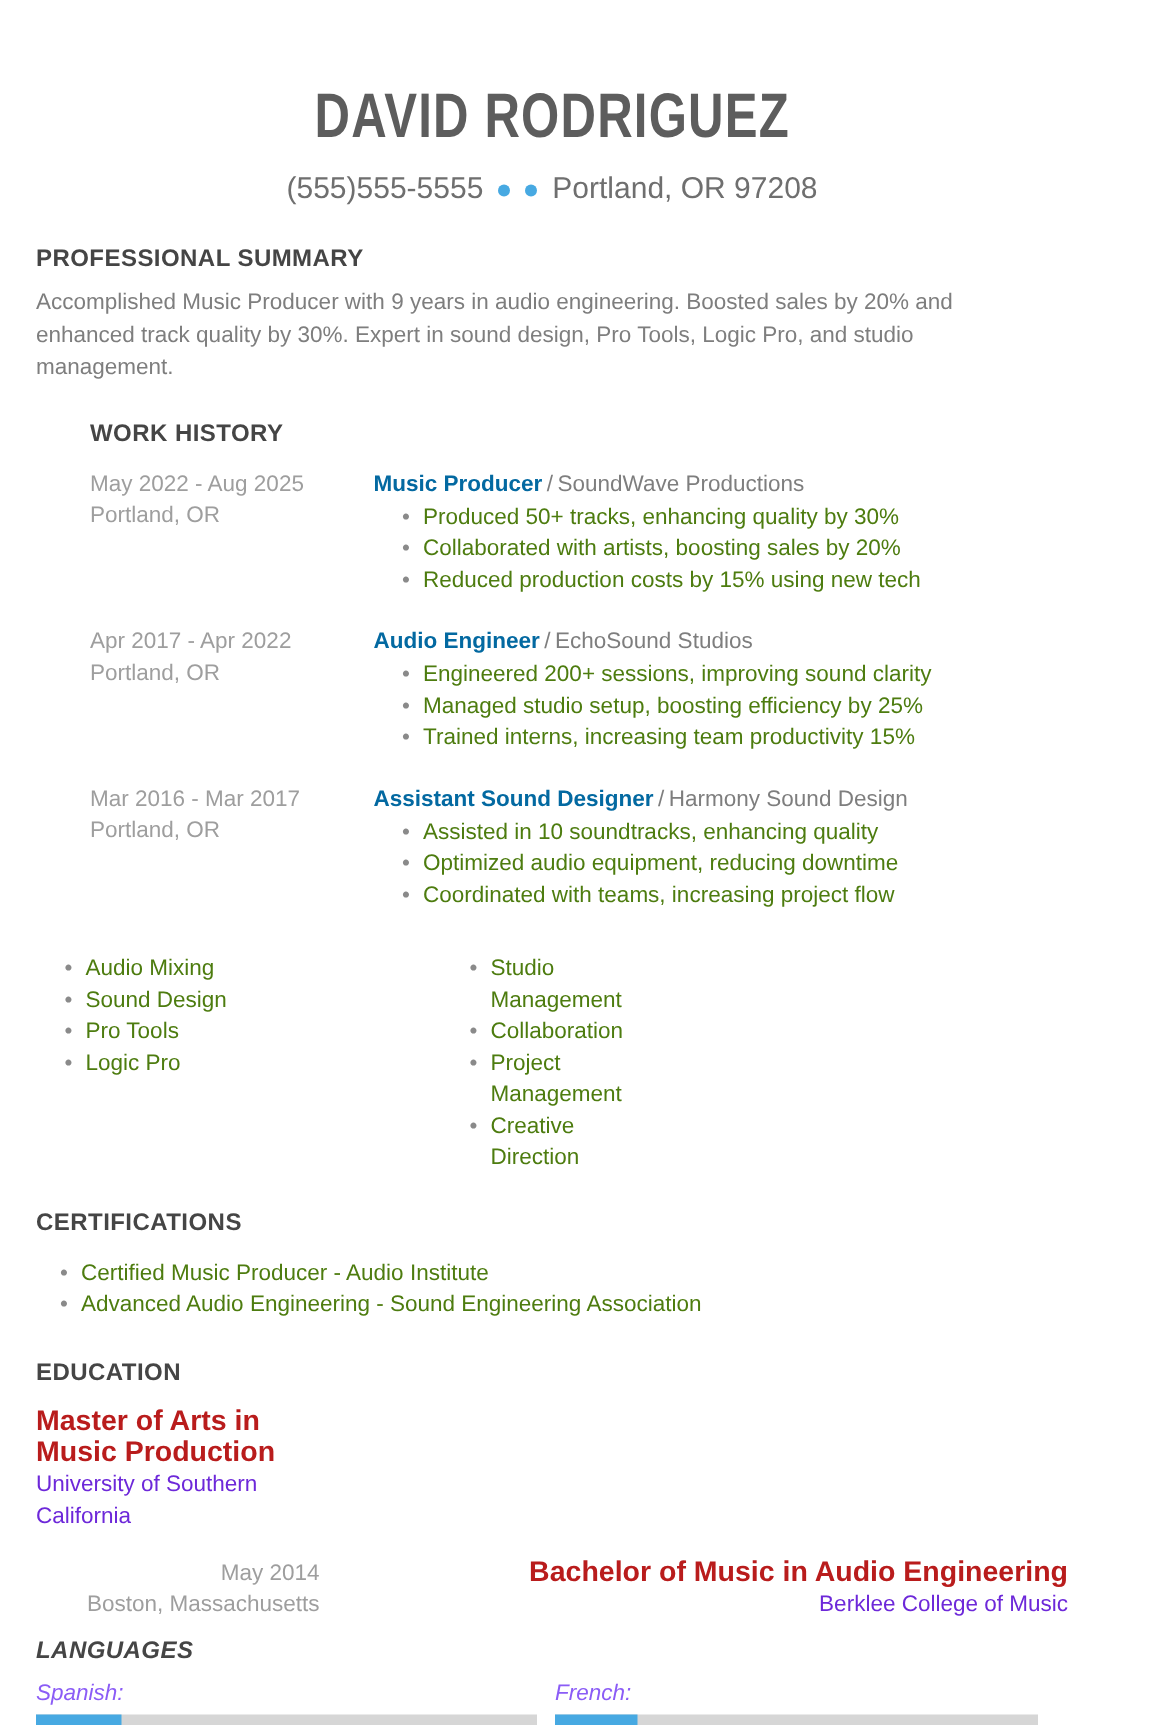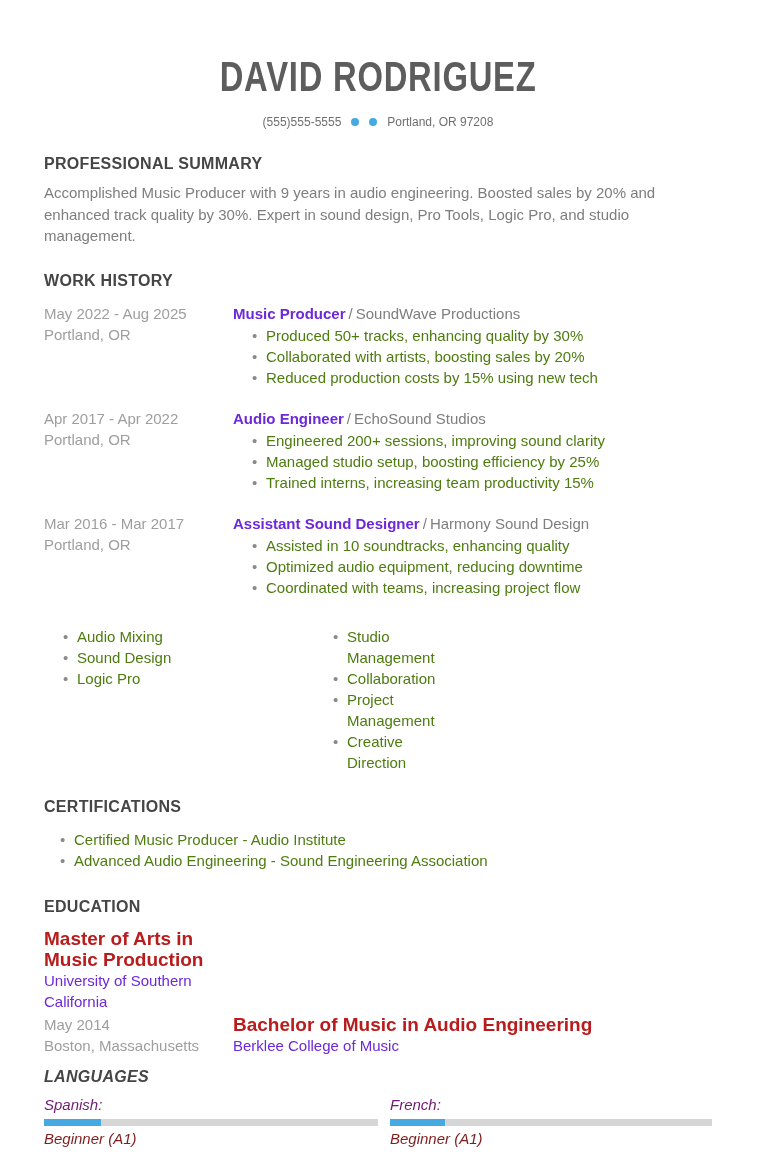--- a/index.html
+++ b/index.html
@@ -8,39 +8,39 @@
     width: 768px;
     height: 1152px;
     font-family: "Liberation Sans", sans-serif;
     color: #7e7e7e;
     overflow: hidden;
   }
   .page {
     width: 768px;
     height: 1152px;
     background: #ffffff;
-    padding: 0 56px 0 44px;
+    padding: 0 56px 0 24px;
   }
 
   
   .header { text-align: center; padding-top: 56px; }
   .name {
     display: inline-block;
     font-size: 42px;
     font-weight: 700;
     letter-spacing: 1px;
     color: #5d5d5d;
     transform: scaleX(0.78);
     transform-origin: center;
     white-space: nowrap;
     line-height: 1.0;
   }
   .contact-line {
     margin-top: 17px;
-    font-size: 12px;
+    font-size: 20px;
     color: #6f6f6f;
     display: flex;
     justify-content: center;
     align-items: center;
     gap: 10px;
   }
   .dot-sep {
     width: 8px; height: 8px;
     border-radius: 50%;
     background: #47a9e2;
@@ -83,59 +83,59 @@
   .summary-section { margin-top: 26px; }
   .summary-text {
     margin-top: 9px;
     font-size: 15px;
     line-height: 21.5px;
     color: #7e7e7e;
     max-width: 640px;
   }
 
   
-  .work-section { margin-top: 25px; }
+  .work-section { margin-top: 25px; margin-left: 36px; }
   .job { margin-top: 13px; }
   .job + .job { margin-top: 20px; }
   .role-line { font-size: 15px; line-height: 21px; }
-  .role { font-weight: 700; color: #6d28d9; }
+  .role { font-weight: 700; color: #0369a1; }
   .role-sep { color: #7e7e7e; margin: 0 3px; }
   .company { color: #7e7e7e; }
   .job ul.bullets { margin-left: 19px; margin-top: 1px; }
 
   
   .skills-section { margin-top: 28px; }
   .skills-cols {
     display: grid;
     grid-template-columns: 250px 1fr;
     gap: 20px;
   }
   .skills-cols ul.bullets { margin-left: 19px; }
 
   
   .cert-section { margin-top: 25px; }
   .cert-section ul.bullets { margin-top: 13px; margin-left: 16px; }
 
   
   .edu-section { margin-top: 27px; }
   .edu-entry { margin-top: 12px; }
-  .edu-entry + .edu-entry { margin-top: 2px; }
+  .edu-entry + .edu-entry { margin-top: 17px; text-align: right; }
   .degree { font-size: 19px; font-weight: 700; color: #b91c1c; line-height: 21px; }
   .school { font-size: 15px; color: #6d28d9; line-height: 21px; }
 
   
   .lang-section { margin-top: 12px; font-style: italic; }
   .lang-grid {
     margin-top: 11px;
     display: grid;
     grid-template-columns: 334px 322px;
     column-gap: 12px;
   }
   .lang-item { margin-bottom: 11px; }
-  .lang-name { font-size: 15px; color: #701a75; line-height: 16px; }
+  .lang-name { font-size: 15px; color: #8b5cf6; line-height: 16px; }
   .lang-bar {
     margin-top: 6px;
     width: 100%;
     height: 7px;
     background: #d6d6d6;
     position: relative;
   }
   .lang-fill {
     height: 100%;
     background: #47a9e2;
@@ -215,20 +215,21 @@
         </ul>
       </div>
     </div>
   </div>
 
   <div class="skills-section two-col">
     <div class="skills-cols">
       <ul class="bullets">
         <li>Audio Mixing</li>
         <li>Sound Design</li>
+        <li>Pro Tools</li>
         <li>Logic Pro</li>
       </ul>
       <ul class="bullets">
         <li>Studio Management</li>
         <li>Collaboration</li>
         <li>Project Management</li>
         <li>Creative Direction</li>
       </ul>
     </div>
   </div>

